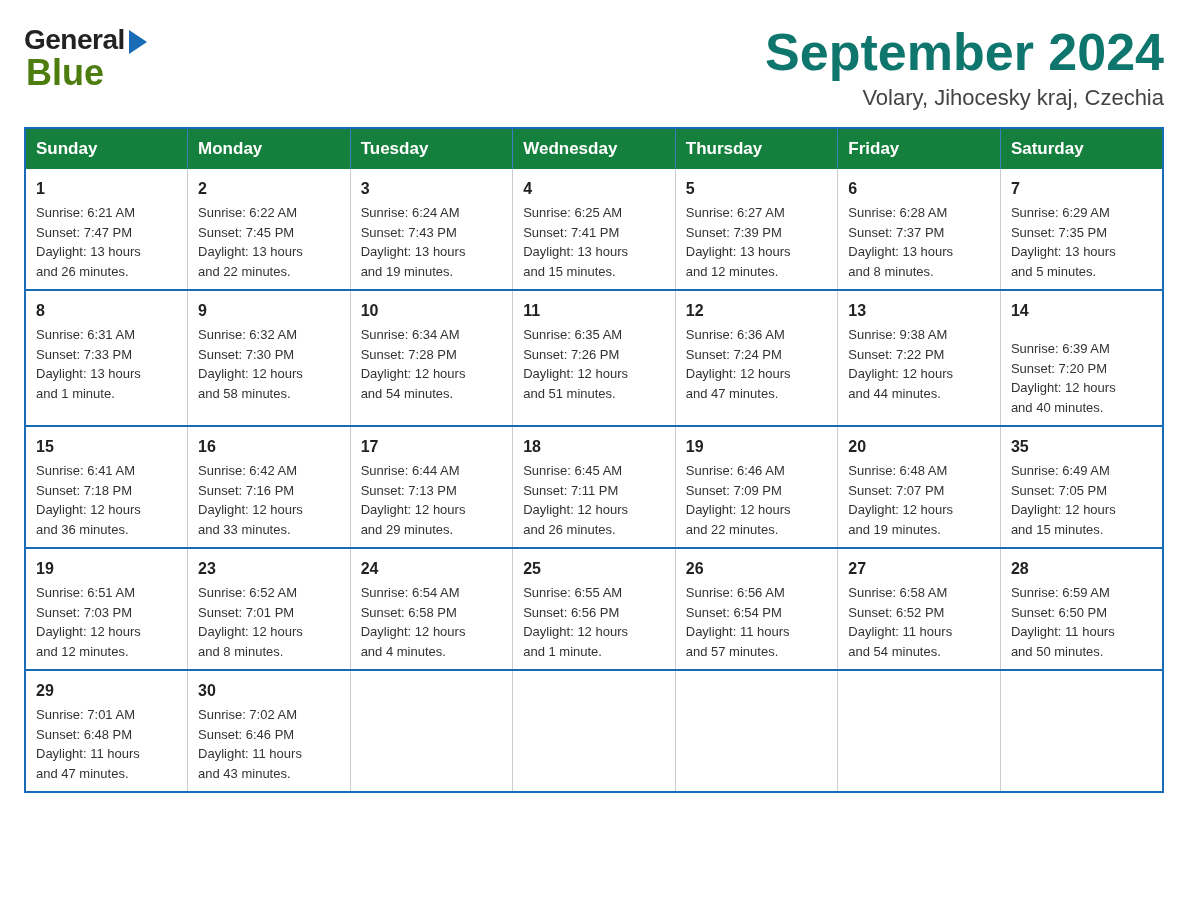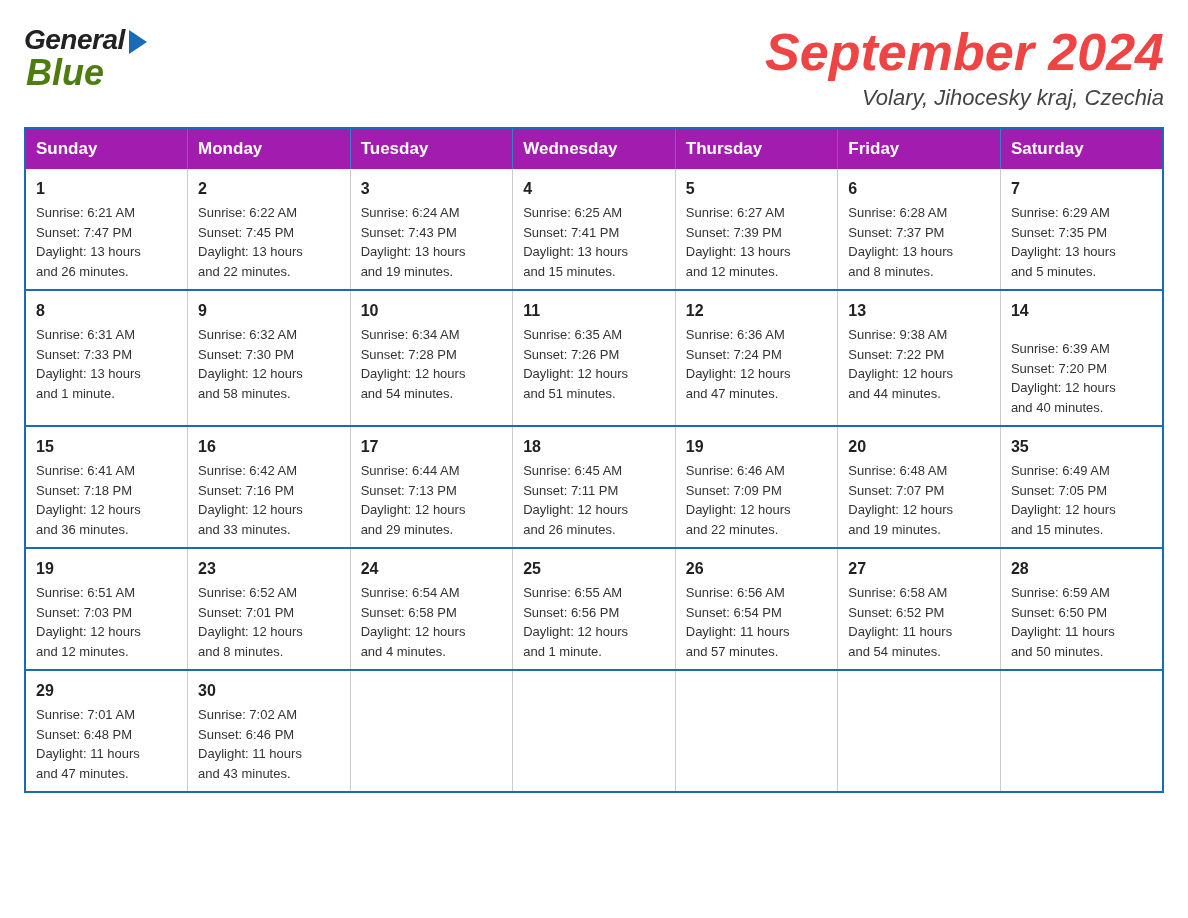--- a/index.html
+++ b/index.html
@@ -9,21 +9,20 @@
       color: #222;
       padding: 24px;
       width: 1188px;
       min-height: 918px;
     }
     .header-row {
       display: flex;
       align-items: flex-start;
       justify-content: space-between;
       margin-bottom: 16px;
-      font-style: italic;
     }
     .logo {
       display: flex;
       flex-direction: column;
       align-items: flex-start;
     }
     .logo-top {
       display: flex;
       align-items: center;
     }
@@ -48,35 +47,35 @@
       color: #4d7c0f;
       margin-top: -4px;
       margin-left: 2px;
     }
     .title-block {
       text-align: right;
     }
     .page-title {
       font-size: 52px;
       font-weight: bold;
-      color: #ef4444;
+      color: #0f766e;
       line-height: 1.1;
     }
     .subtitle {
       font-size: 22px;
       color: #444;
       margin-top: 4px;
     }
     table {
       width: 100%;
       border-collapse: collapse;
       border: 2px solid #1a6bb5;
     }
     thead tr {
-      background-color: #a21caf;
+      background-color: #15803d;
       color: #fff;
     }
     thead th {
       padding: 10px 10px;
       font-size: 17px;
       font-weight: bold;
       text-align: left;
       border-right: 1px solid #3a7fc1;
     }
     thead th:last-child { border-right: none; }

